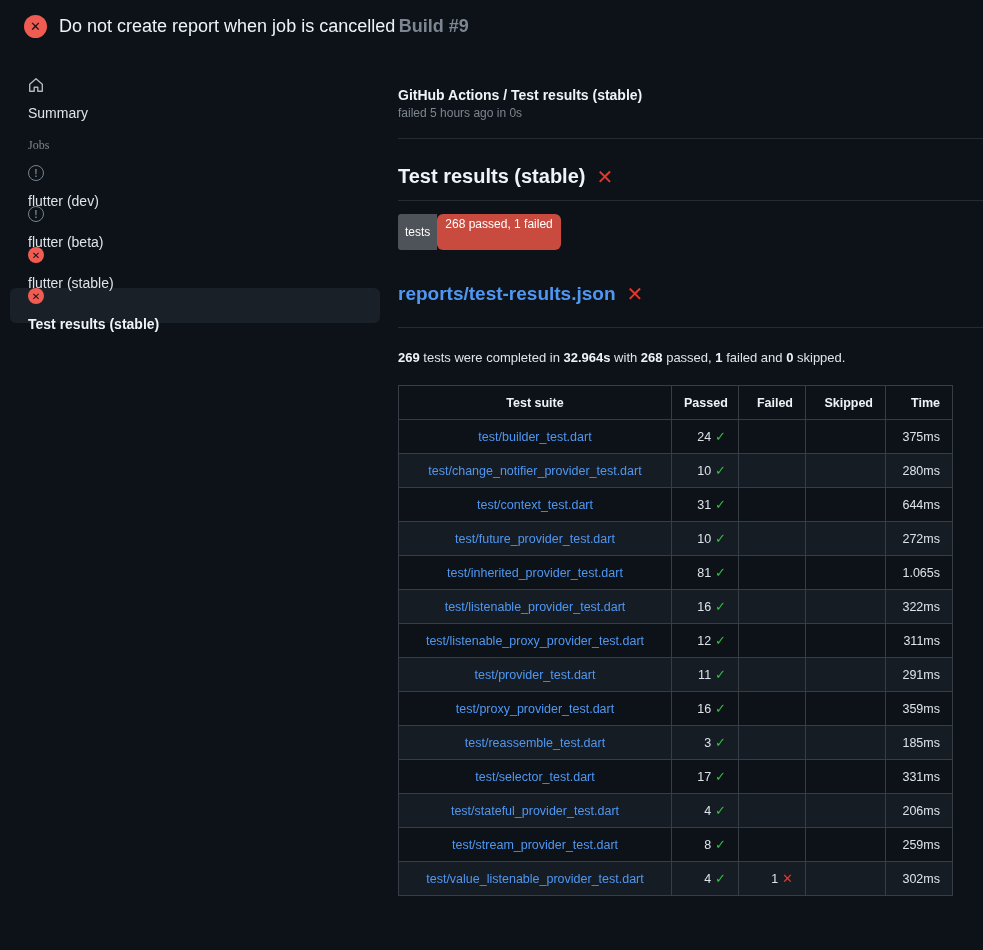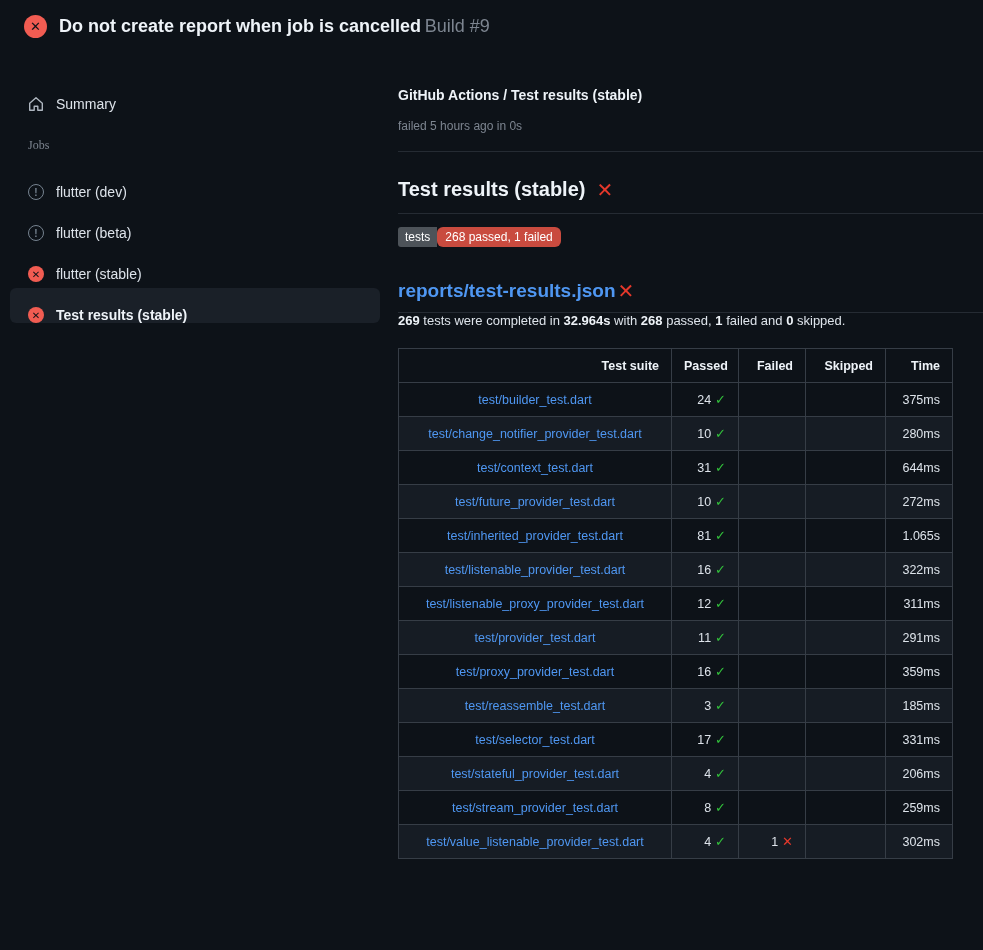--- a/index.html
+++ b/index.html
@@ -15,56 +15,56 @@
     background:var(--bg); color:var(--text);
     font-family:"Liberation Sans","DejaVu Sans",sans-serif;
     font-size:13px; overflow:hidden;
   }
   
   .run-header{display:flex;align-items:center;gap:12px;padding:15px 24px 9px 24px;}
   .ic-fail{display:inline-flex;align-items:center;justify-content:center;border-radius:50%;
     background:var(--redcircle);color:var(--bg);font-weight:bold;flex:none;}
   .ic-fail.big{width:23px;height:23px;font-size:13px;}
   .ic-fail.small{width:16px;height:16px;font-size:10px;}
-  .run-title{font-size:18px;font-weight:bold;color:#eef3f8;}
-  .run-build{font-size:18px;font-weight:normal;color:var(--muted);}
+  .run-title{font-size:18px;font-weight:normal;color:#eef3f8;}
+  .run-build{font-size:18px;font-weight:bold;color:var(--muted);}
   
   .layout{display:flex;align-items:flex-start;}
   .sidebar{width:390px;flex:none;padding-top:30px;}
-  .side-item{display:flex;align-items:flex-end;gap:12px;height:35px;margin:0 10px;
-    padding:0 18px;border-radius:6px;font-size:14px;color:#dde3ea;cursor:pointer;}
+  .side-item{display:flex;align-items:flex-start;gap:12px;height:35px;margin:0 10px;
+    padding:0 18px;border-radius:6px;font-size:14px;color:#dde3ea;cursor:pointer;flex-direction:column;}
   .side-item.selected{background:var(--bg-sel);font-weight:bold;color:#eef3f8;}
   .jobs-label{font-size:12px;color:var(--muted);margin:26px 0 12px 28px;font-family:Liberation Serif, serif;}
   .side-item + .side-item{margin-top:6px;}
   .ic-warn{display:inline-flex;align-items:center;justify-content:center;width:16px;height:16px;
     border:1.5px solid #768390;border-radius:50%;color:#768390;font-size:10px;font-weight:bold;flex:none;}
   .home-icon{flex:none;display:inline-flex;}
   
   .main{flex:1;padding:40px 0 24px 8px;min-width:0;}
   .breadcrumb{font-size:14px;font-weight:bold;color:#eef3f8;}
-  .run-meta{font-size:12px;color:var(--muted);margin-top:16px;}
+  .run-meta{font-size:12px;color:var(--muted);margin-top:3px;}
   .divider{border:none;border-top:1px solid var(--border-div);margin-top:18px;}
   .section-title{display:flex;align-items:center;gap:11px;margin-top:26px;
     padding-bottom:12px;border-bottom:1px solid var(--border-div);}
   .section-title .t{font-size:20px;font-weight:bold;color:#eef3f8;}
   .xmark{color:var(--redx);font-weight:bold;line-height:1;}
   .xmark.lg{font-size:20px;}
   .badge{display:inline-flex;margin-top:13px;font-size:12px;border-radius:3px;overflow:hidden;line-height:1;}
-  .badge .bl{background:var(--badge-gray);color:#fff;padding:4px 7px;}
+  .badge .bl{background:var(--badge-gray);color:#fff;padding:12px 7px;}
   .badge .br{background:var(--badge-red);color:#fff;padding:4px 8px;border-radius:6px;}
-  .report-title{display:flex;align-items:center;gap:2px;margin-top:33px;
-    padding-bottom:10px;border-bottom:1px solid var(--border-div);}
+  .report-title{display:flex;align-items:center;gap:11px;margin-top:33px;
+    padding-bottom:22px;border-bottom:1px solid var(--border-div);}
   .report-title a{font-size:19px;font-weight:bold;color:var(--link);text-decoration:none;}
-  .summary-line{font-size:13px;color:#dde3ea;}
+  .summary-line{margin-top:22px;font-size:13px;color:#dde3ea;}
   .summary-line b{color:#eef3f8;}
   
   table{border-collapse:collapse;margin-top:20px;table-layout:fixed;width:554px;font-size:12.5px;}
   th,td{border:1px solid var(--border-tbl);padding:0 12px;height:34px;white-space:nowrap;overflow:hidden;}
   th{font-weight:bold;color:#eef3f8;text-align:right;}
-  th.suite{text-align:right;}
+  th.suite{text-align:center;}
   td{text-align:right;color:#dde3ea;}
   td.suite{text-align:center;padding:0 10px;}
   td.suite a{color:var(--link);text-decoration:none;}
   tbody tr:nth-child(even){background:var(--row-even);}
   .chk{color:var(--green);font-weight:bold;font-size:13px;margin-left:4px;}
   .crx{color:var(--redx);font-weight:bold;font-size:13px;margin-left:4px;}
   col.c-suite{width:273px;} col.c-passed{width:67px;} col.c-failed{width:67px;}
   col.c-skipped{width:80px;} col.c-time{width:67px;}
 </style>
 </head>

